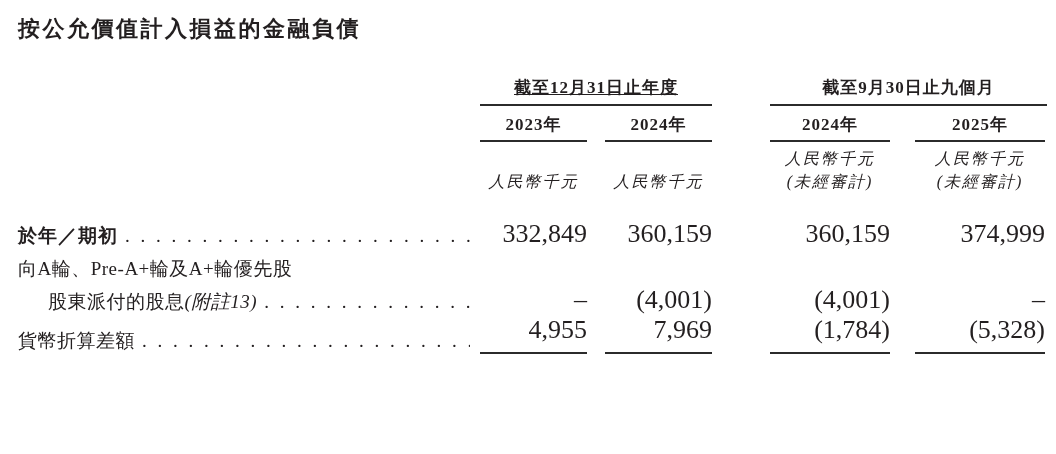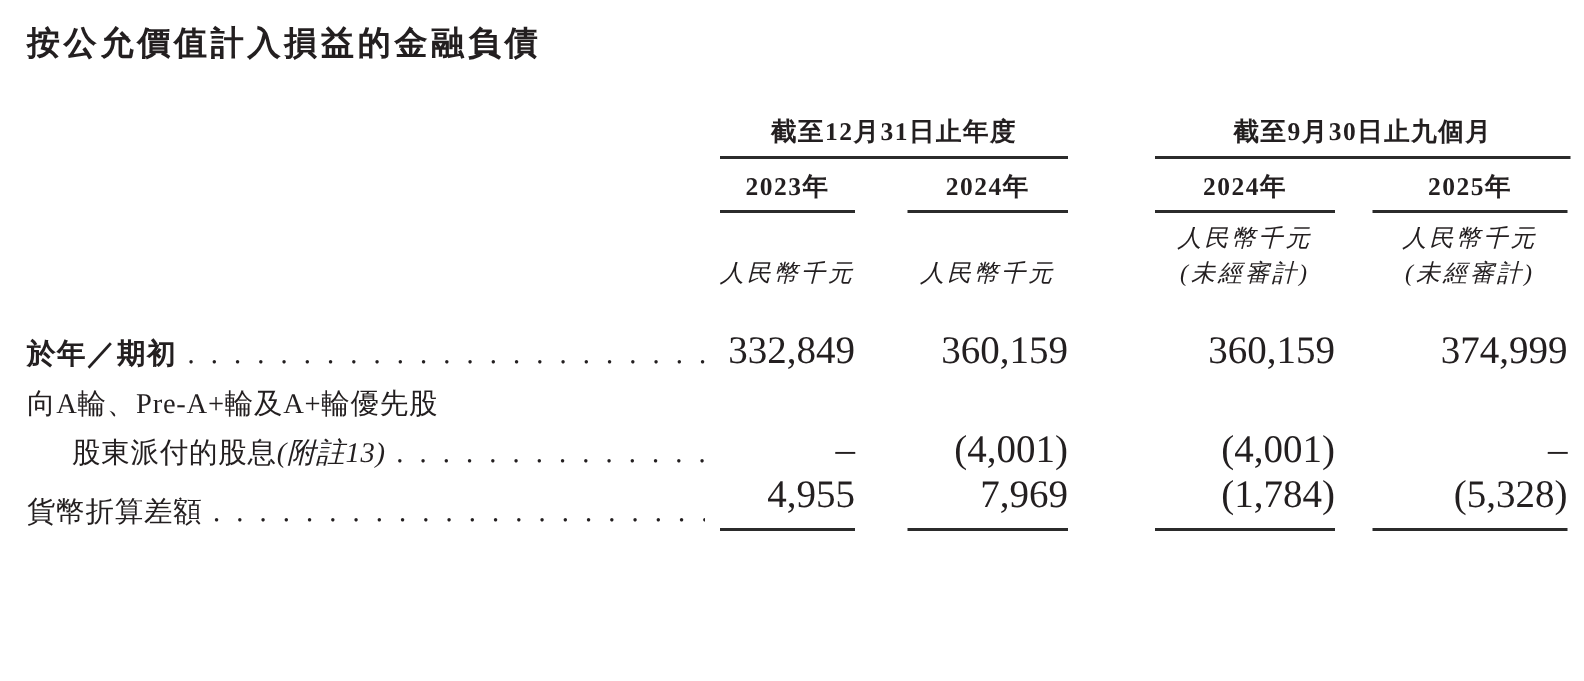--- a/index.html
+++ b/index.html
@@ -14,24 +14,24 @@
   .title {
     font-family:"Liberation Sans","DejaVu Sans",sans-serif;
     font-weight:700; font-size:22px; letter-spacing:2.5px;
     color:var(--text,#231f20);
   }
 
   table.fin { border-collapse:collapse; table-layout:fixed; width:1029px; margin-top:32px; }
   table.fin td { padding:0; vertical-align:bottom; }
 
   .cw { display:block; }
-  .c1 { margin-left:10px; margin-right:20px; }
+  .c1 { margin-left:10px; margin-right:3px; }
   .c2 { margin-left:15px; }
   .c4 { margin-right:2px; }
-  .gw1 { margin-left:10px; }
+  .gw1 { margin-left:10px;text-decoration:underline; }
 
   
   .r-group td { vertical-align:bottom; }
   .gh {
     text-align:center; font-weight:700; font-size:17px; letter-spacing:1px;
     border-bottom:2px solid var(--rule,#2b2b2b); padding-bottom:5px;
   }
 
   
   .yr {

